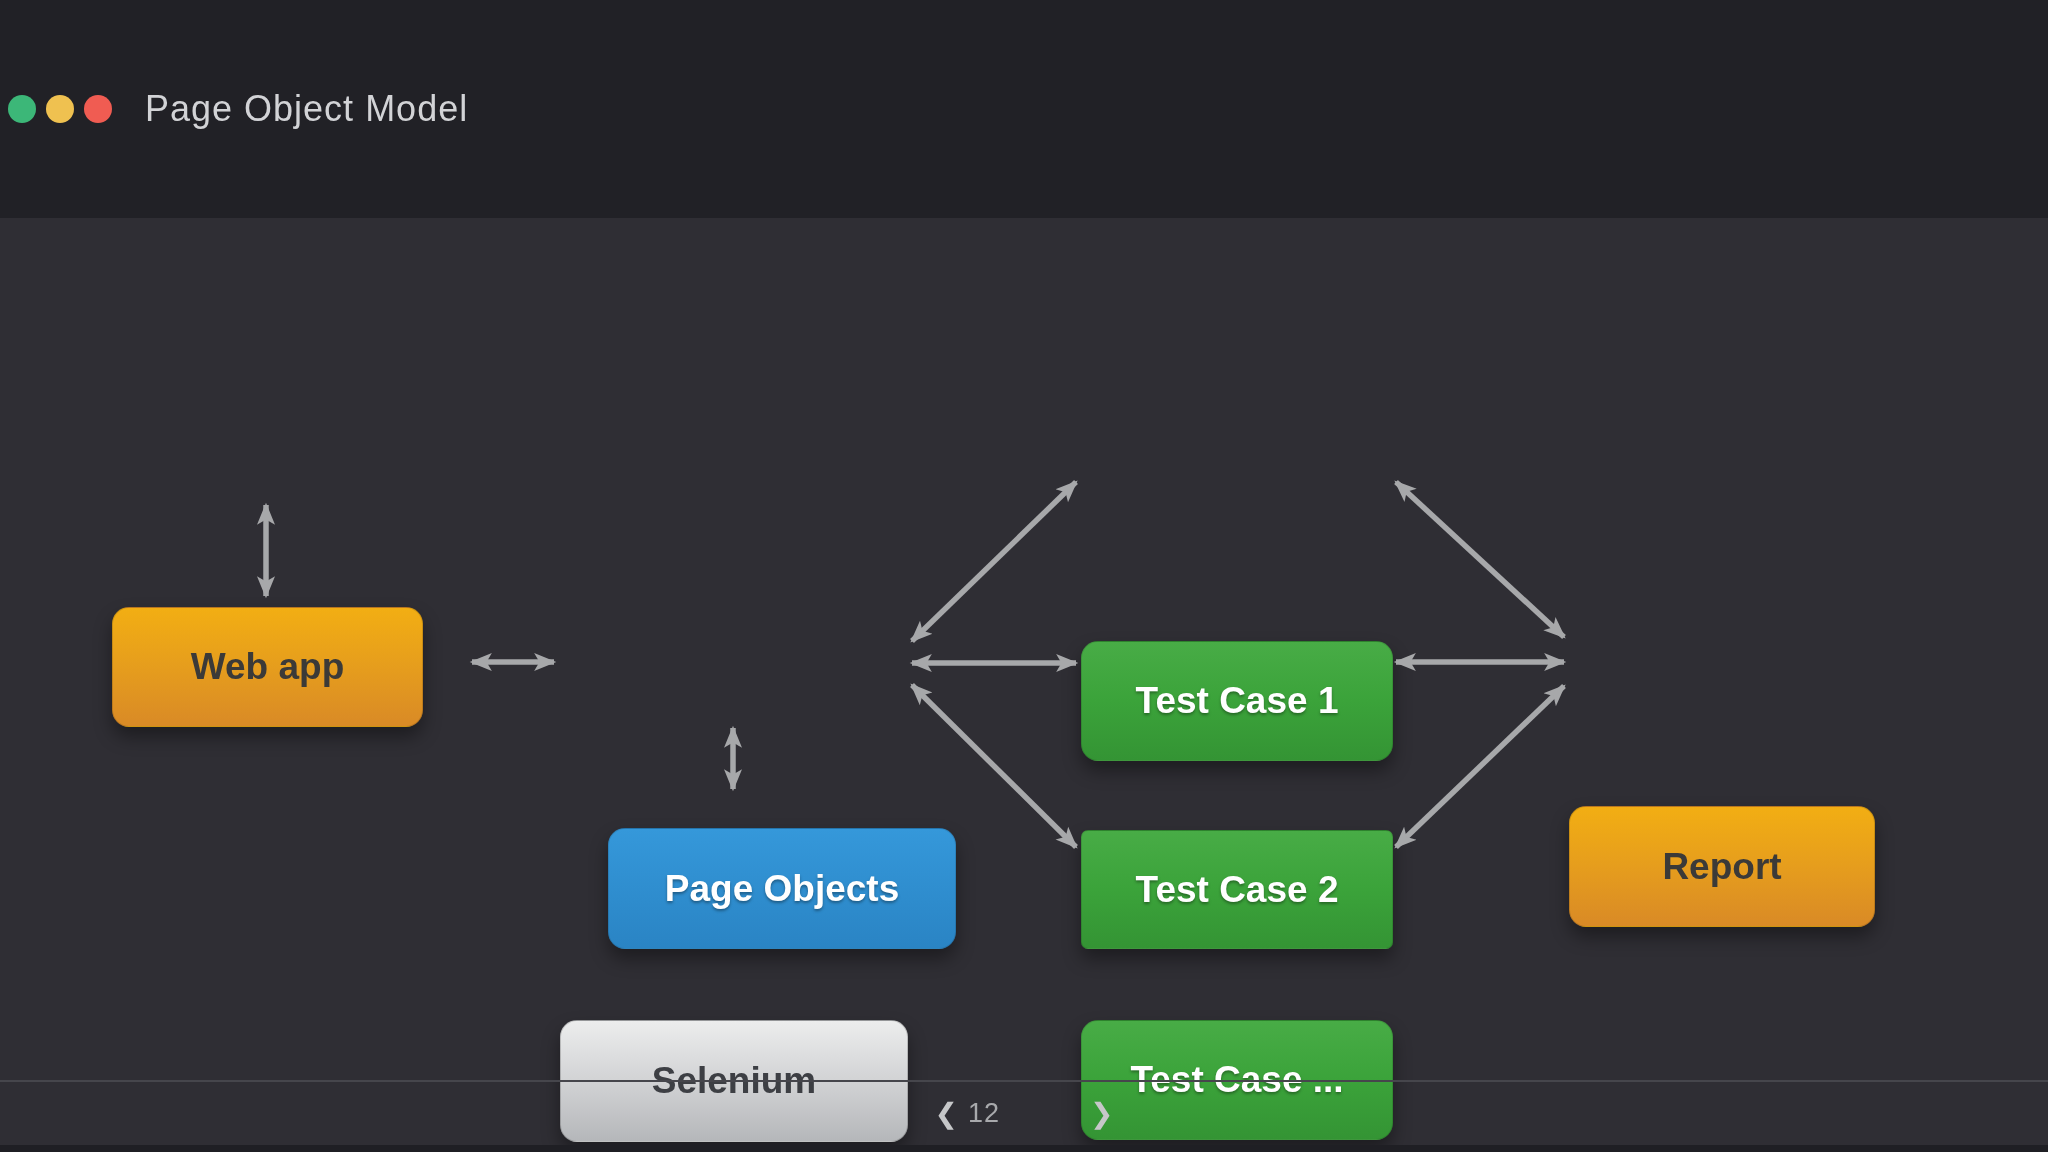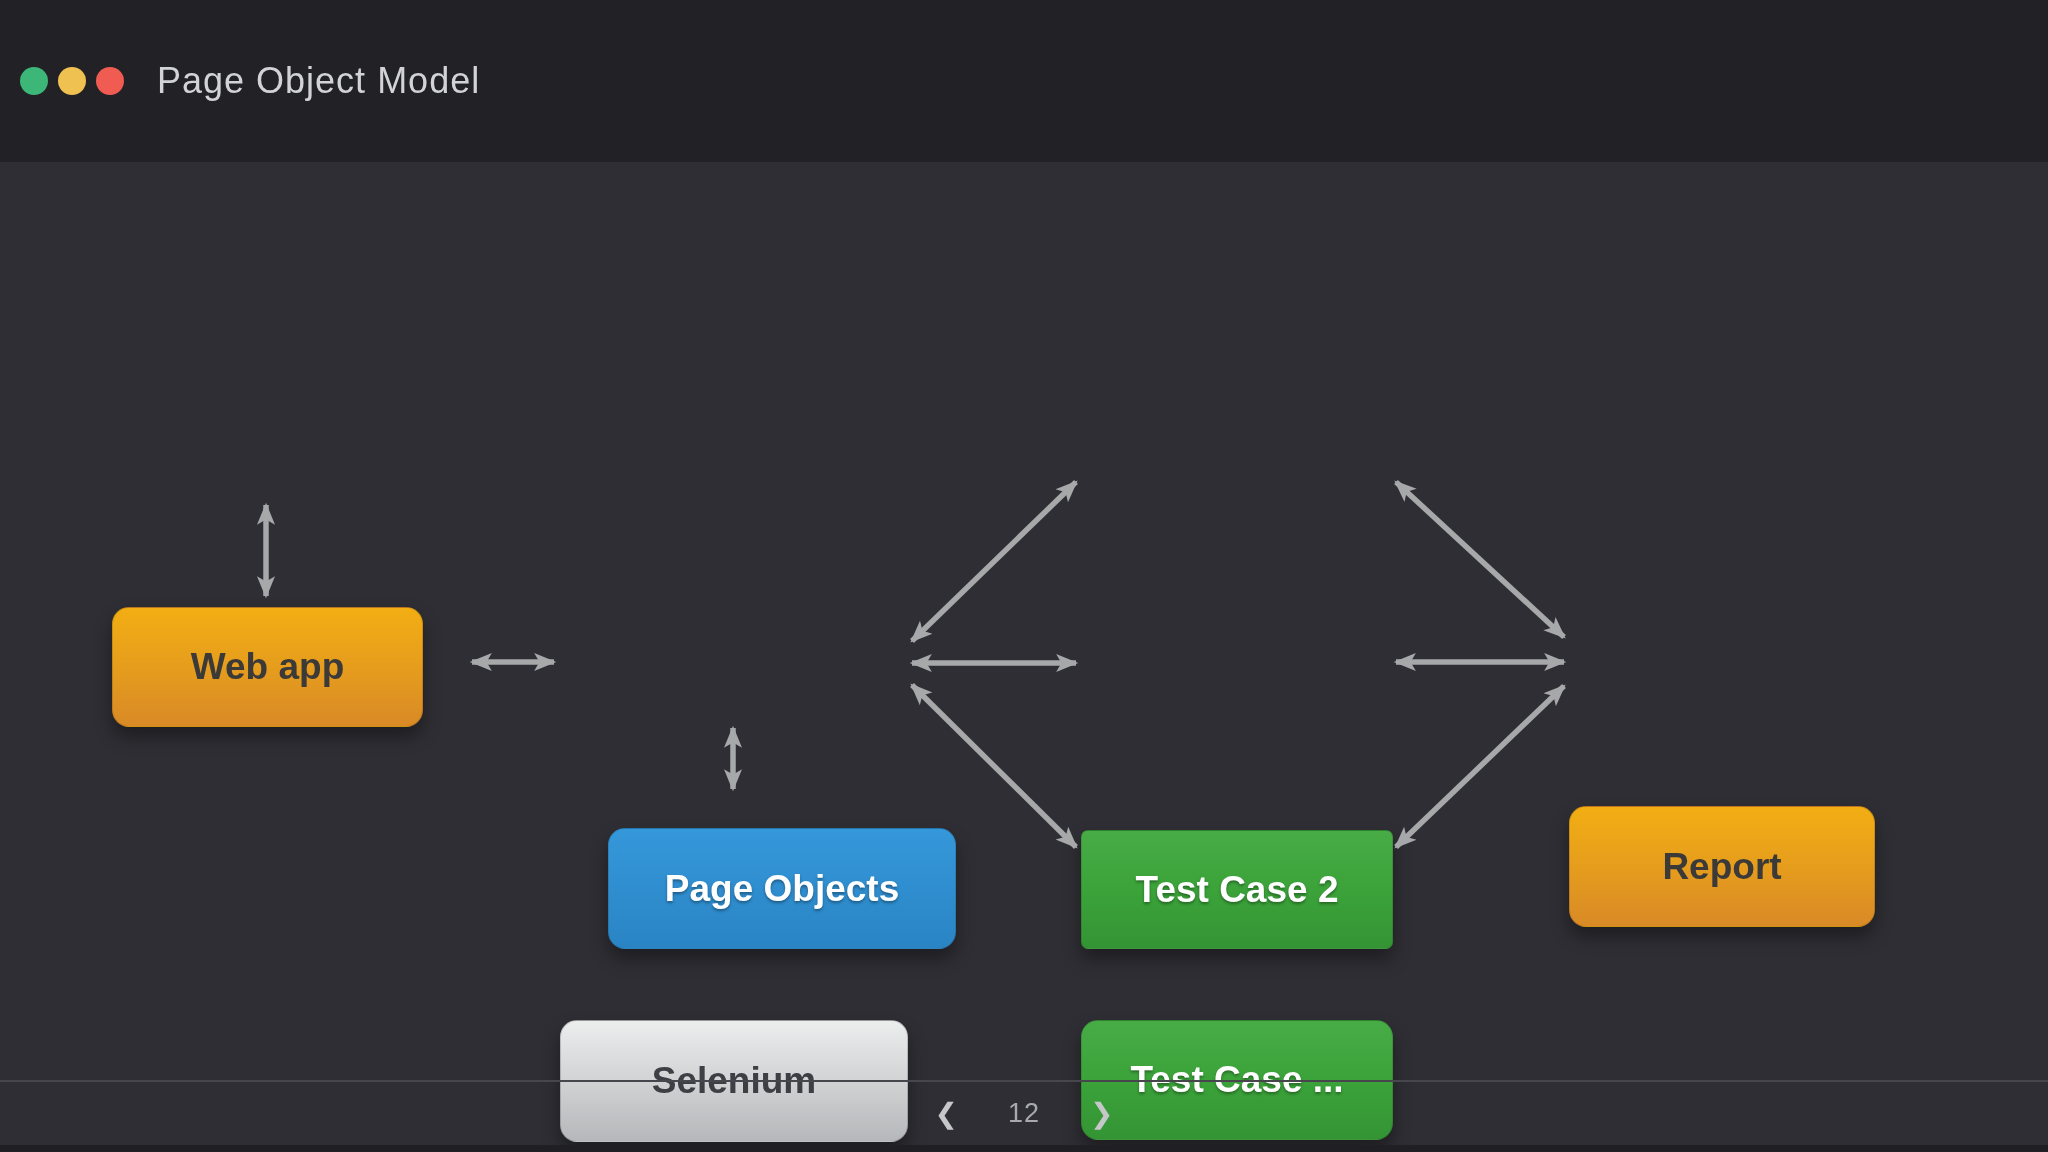--- a/index.html
+++ b/index.html
@@ -3,22 +3,22 @@
 <meta charset="utf-8">
 <style>
   html,body{margin:0;padding:0;background:#1a1a1e;}
   #app{
     position:relative;width:2048px;height:1152px;overflow:hidden;
     background:#2f2e34;
     font-family:"Liberation Sans", sans-serif;
   }
   
   .titlebar{
-    position:absolute;left:0;top:0;width:2048px;height:162px;
-    background:#212126;display:flex;align-items:center;padding-left:20px;box-sizing:border-box;
+    position:absolute;left:0;top:0;width:2048px;height:218px;
+    background:#212126;display:flex;align-items:center;padding-left:8px;box-sizing:border-box;
   }
   .dot{width:28px;height:28px;border-radius:50%;margin-right:10px;flex:0 0 auto;}
   .dot-green{background:#3cb778;}
   .dot-yellow{background:#efc150;}
   .dot-red{background:#f05c52;}
   .page-title{
     margin-left:23px;font-size:36px;font-weight:300;color:#d2d3d6;letter-spacing:1px;
   }
   
   .stage{position:absolute;left:0;top:226px;width:2048px;height:854px;}
@@ -58,21 +58,21 @@
           font-size:37px;font-weight:bold;}
   
   .arrows{position:absolute;left:0;top:0;width:2048px;height:1152px;pointer-events:none;}
   
   .footer-divider{position:absolute;left:0;top:1080px;width:2048px;height:2px;background:#46464c;}
   .pager{position:absolute;left:0;top:1082px;width:2048px;height:63px;display:flex;align-items:center;justify-content:center;}
   .pager-btn{
     background:none;border:none;cursor:pointer;color:#c6c7c9;font-size:28px;line-height:1;
     padding:6px 10px;font-family:"Liberation Sans", sans-serif;
   }
-  .page-number{color:#a8a9ac;font-size:27px;letter-spacing:1px;width:112px;text-align:center;}
+  .page-number{color:#a8a9ac;font-size:27px;letter-spacing:1px;width:112px;}
   .bottom-strip{position:absolute;left:0;top:1145px;width:2048px;height:7px;background:#1f1f24;}
 </style>
 </head>
 <body>
 
 <div id="app">
 
   <div class="titlebar">
     <span class="dot dot-green"></span>
     <span class="dot dot-yellow"></span>
@@ -88,20 +88,23 @@
 
 
     <div class="node grad-blue n-pageobjects">
       <span class="lbl txt-light">Page Objects</span>
     </div>
 
     <div class="node grad-gray n-selenium">
       <span class="lbl">Selenium</span>
     </div>
 
+    <div class="node grad-green n-tc1">
+      <span class="lbl txt-light">Test Case 1</span>
+    </div>
 
     <div class="node grad-green n-tc2">
       <span class="lbl txt-light">Test Case 2</span>
     </div>
 
     <div class="node grad-green n-tc3">
       <span class="lbl txt-light">Test Case ...</span>
     </div>
 
     <div class="node grad-orange n-report">

